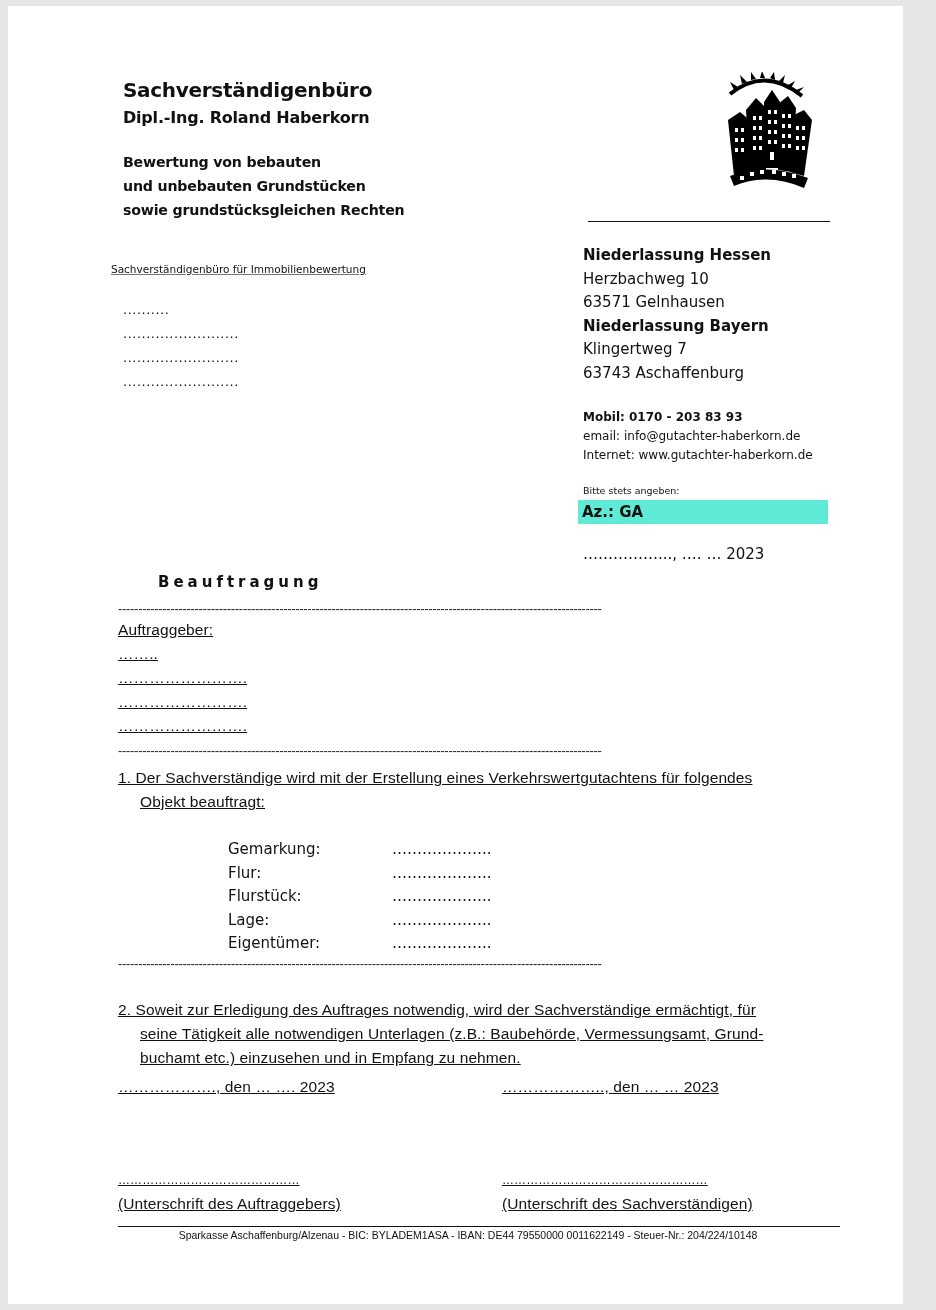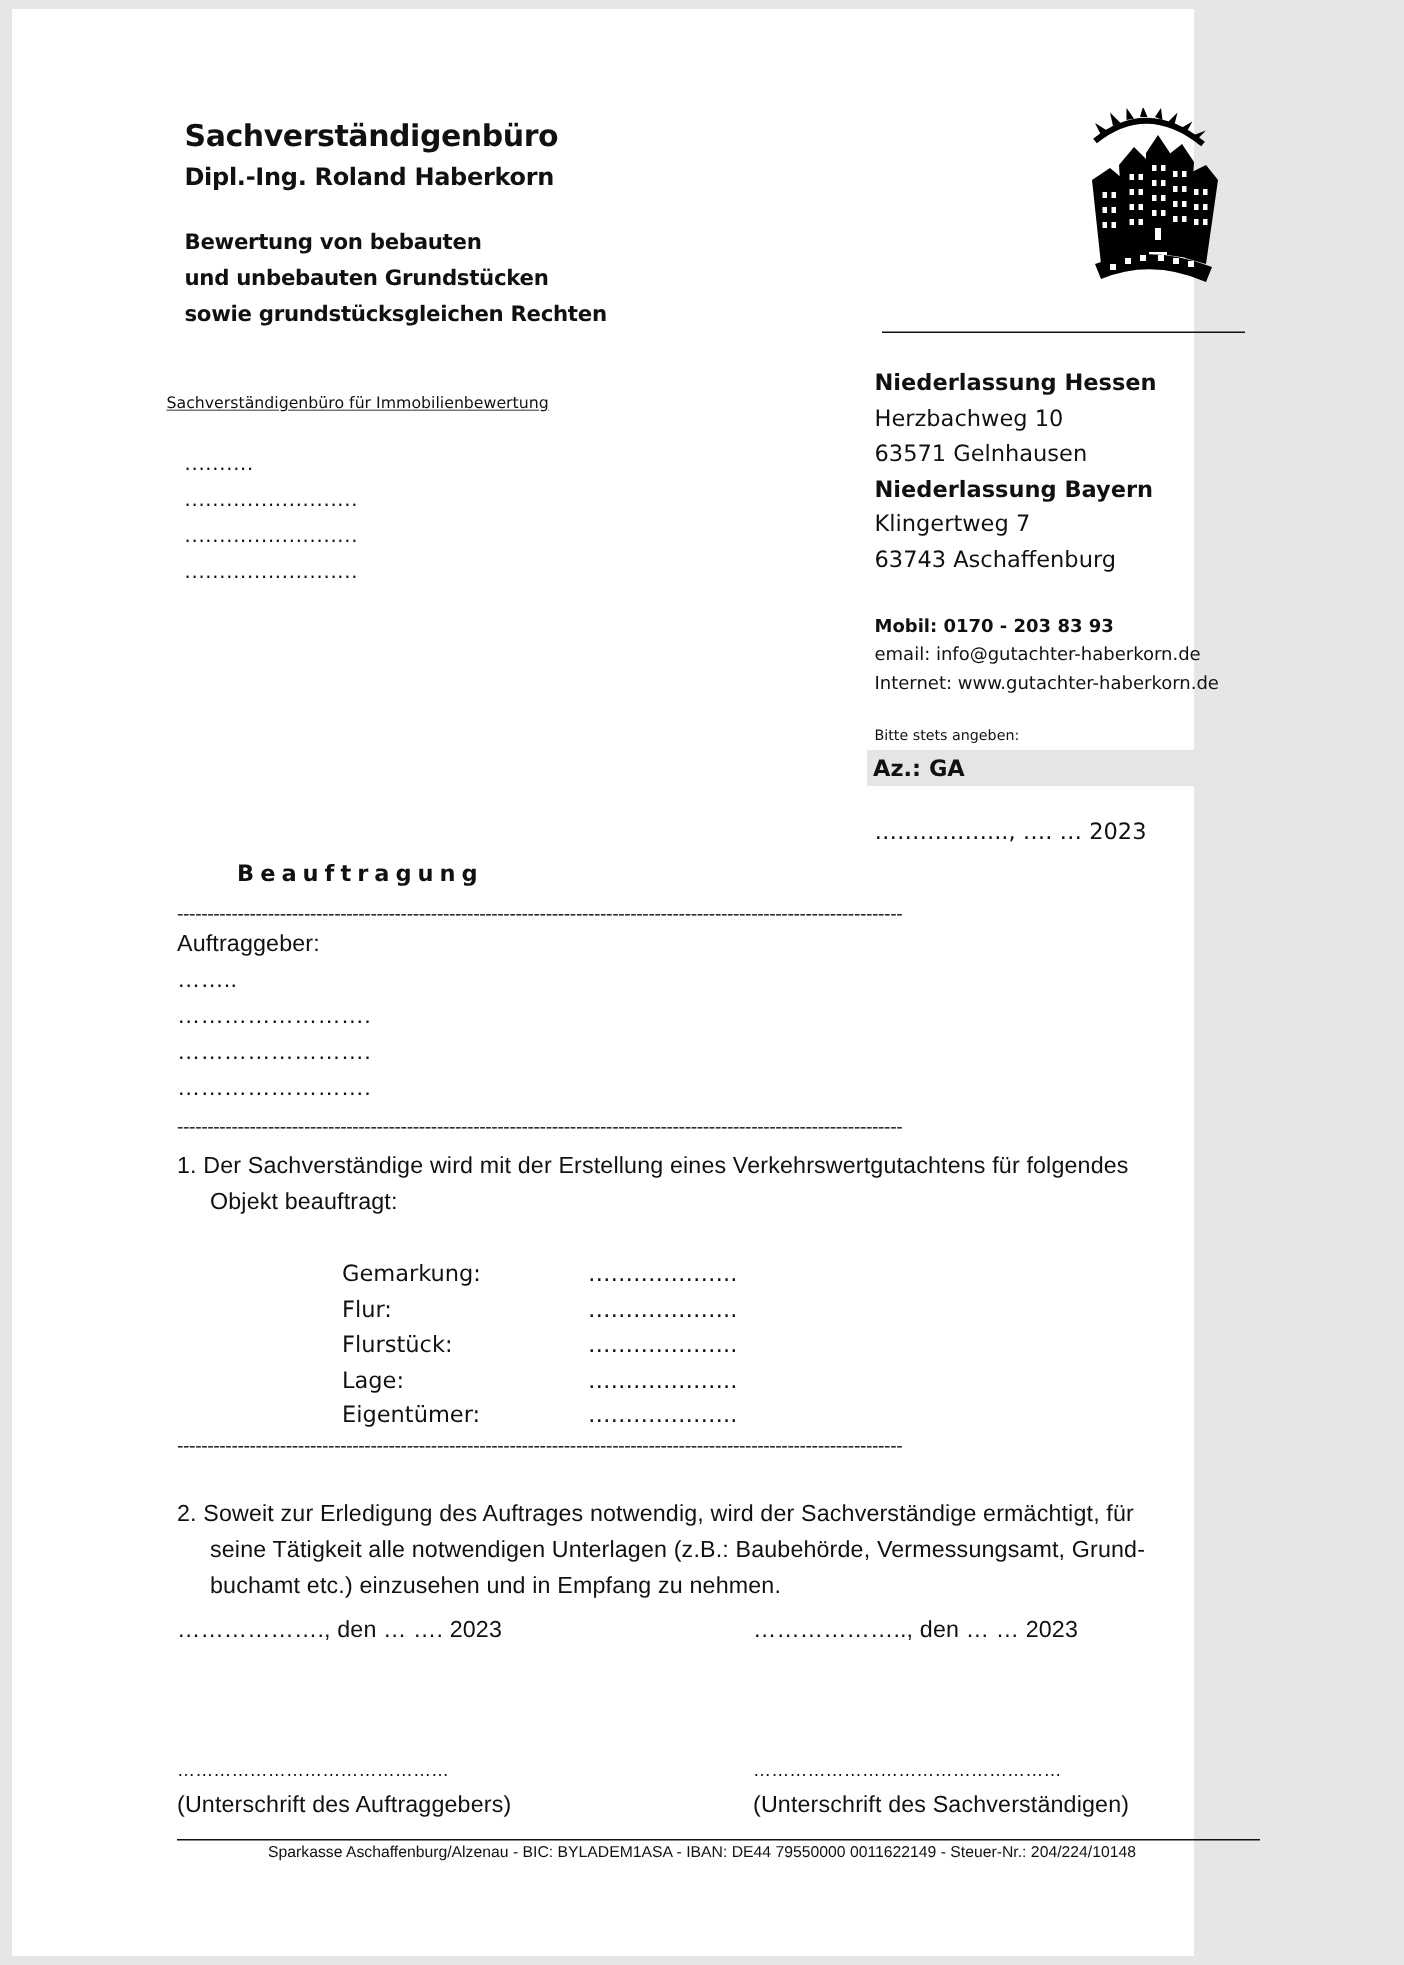--- a/index.html
+++ b/index.html
@@ -6,41 +6,41 @@
   body {
     width: 936px; height: 1310px;
     background: #e6e6e6;
     position: relative;
     font-family: "DejaVu Sans", sans-serif;
     color: #111;
     overflow: hidden;
   }
   .sheet {
     position: absolute; left: 8px; top: 6px;
-    width: 788px; height: 1298px;
+    width: 895px; height: 1298px;
     background: #ffffff;
   }
   .abs { position: absolute; white-space: nowrap; }
   .title { font-size: 20px; font-weight: bold; letter-spacing: -0.3px; }
   .subtitle { font-size: 16px; font-weight: bold; letter-spacing: -0.2px; }
   .tagline { font-size: 14.2px; font-weight: bold; line-height: 24px; letter-spacing: -0.2px; }
   .return-addr { font-size: 10.5px; text-decoration: underline; text-decoration-color: #777; }
   .dots { font-size: 13px; line-height: 24px; letter-spacing: 0.5px; }
   .addr { font-size: 15px; line-height: 23.5px; }
   .addr .b { font-weight: bold; }
   .contact { font-size: 12px; line-height: 19px; }
   .contact .b { font-weight: bold; }
   .small { font-size: 9.5px; }
   .az {
-    background: #e5e5e5; font-size: 15px; font-weight: bold;
+    background: #5eead4; font-size: 15px; font-weight: bold;
     width: 246px; height: 24px; line-height: 24px; padding-left: 4px;
   }
   .date-line { font-size: 15px; margin-top: 19px; }
   .heading { font-size: 15px; font-weight: bold; letter-spacing: 4px; }
-  .body-text { font-family: "Liberation Sans", sans-serif; font-size: 15.5px; line-height: 24px; letter-spacing: 0.1px; }
+  .body-text { font-family: "Liberation Sans", sans-serif; font-size: 15.5px; line-height: 24px; letter-spacing: 0.1px; text-decoration: underline; }
   .dashes { font-family: "Liberation Sans", sans-serif; font-size: 13px; letter-spacing: -0.3px; color: #222; }
   .indent { padding-left: 22px; }
   .field-label { font-size: 15px; line-height: 23.5px; }
   .hr { position: absolute; height: 1px; background: #111; }
   .footer-text { font-family: "Liberation Sans", sans-serif; font-size: 10.5px; }
 </style>
 </head>
 <body>
 
 <div class="sheet">

